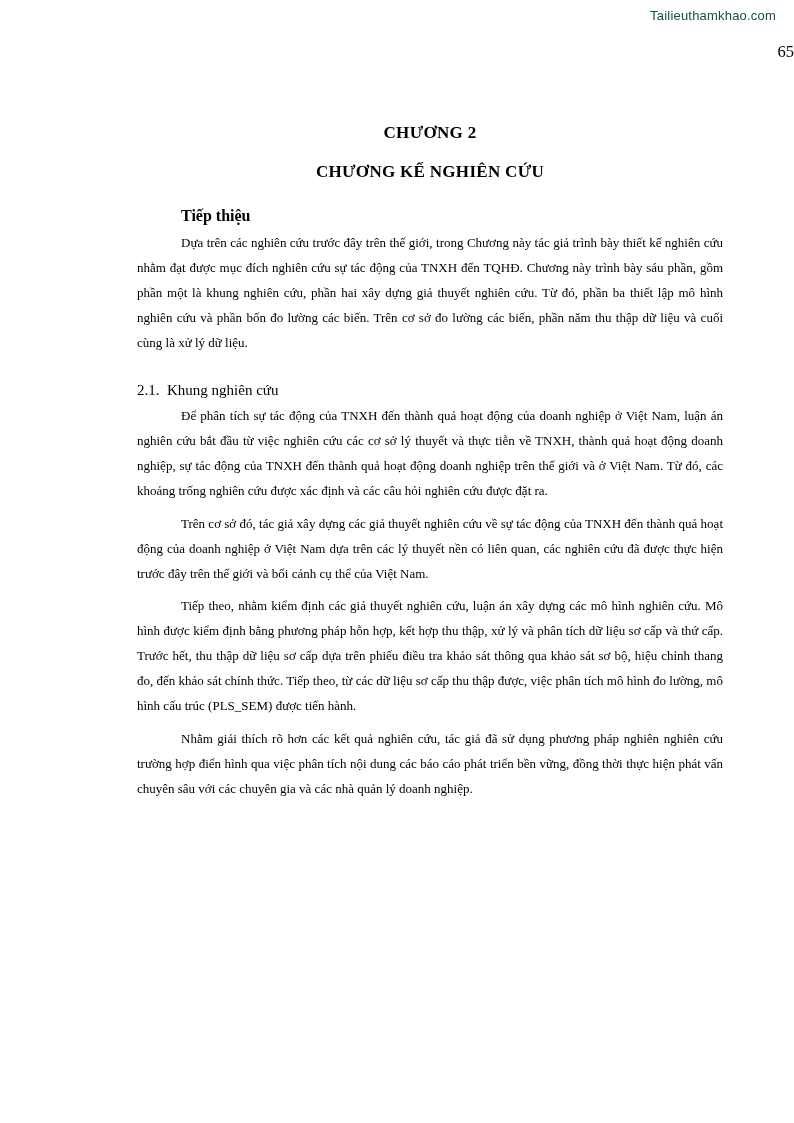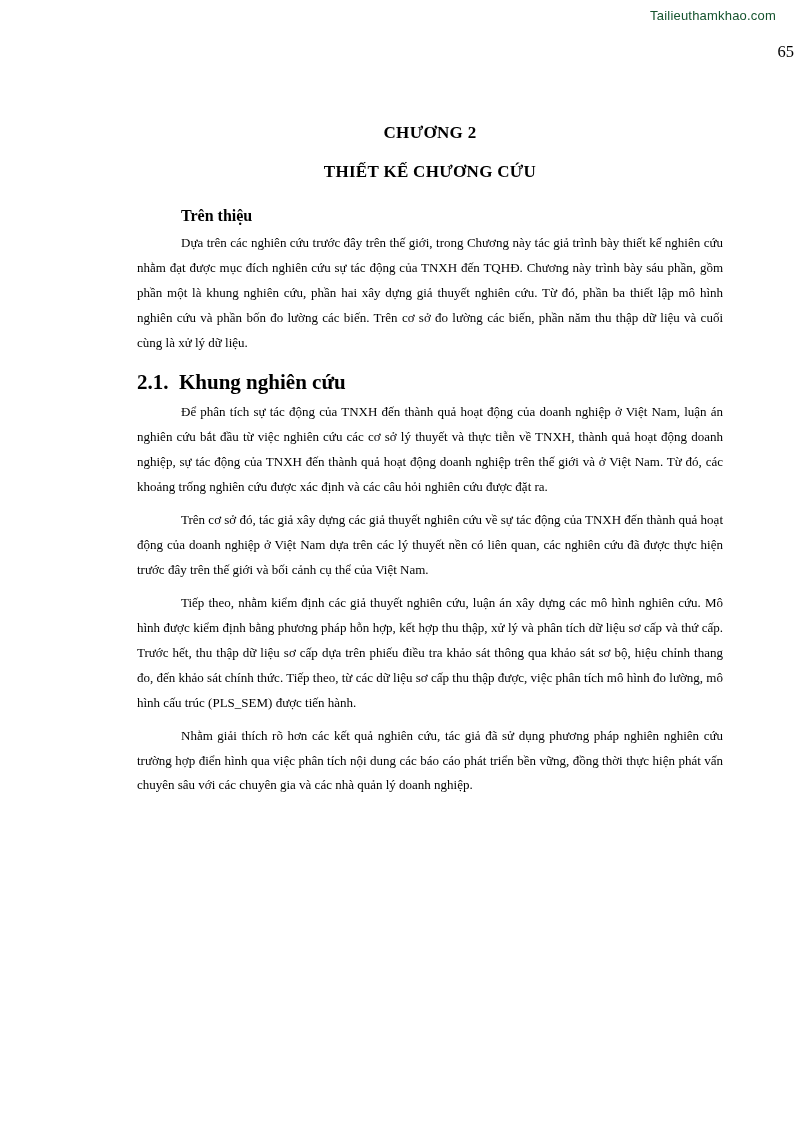--- a/index.html
+++ b/index.html
@@ -71,23 +71,23 @@
 
   .intro-heading {
     font-weight: bold;
     font-size: 16px;
     margin: 0 0 2px 0;
     padding-left: 44px;
     line-height: 1.55;
   }
 
   .section-heading {
-    font-weight: bold;
-    font-size: 21px;
-    margin: 10px 0 2px 0;
+    font-weight: normal;
+    font-size: 15px;
+    margin: 23px 0 2px 0;
     line-height: 1.55;
     white-space: pre;
   }
 
   p.body {
     margin: 0;
     font-size: 13px;
     line-height: 1.92;
     text-align: justify;
     text-indent: 44px;
@@ -105,23 +105,23 @@
 <div class="page">
 
   <div class="watermark">Tailieuthamkhao.com</div>
 
   <div class="folio">65</div>
 
   <div class="content">
 
     <div class="chapter-title">CHƯƠNG 2</div>
 
-    <div class="chapter-subtitle">THIẾT KẾ CHƯƠNG CỨU</div>
+    <div class="chapter-subtitle">CHƯƠNG KẾ NGHIÊN CỨU</div>
 
-    <div class="intro-heading">Trên thiệu</div>
+    <div class="intro-heading">Tiếp thiệu</div>
 
     <p class="body">Dựa trên các nghiên cứu trước đây trên thế giới, trong Chương này tác giả trình bày thiết kế nghiên cứu nhằm đạt được mục đích nghiên cứu sự tác động của TNXH đến TQHĐ. Chương này trình bày sáu phần, gồm phần một là khung nghiên cứu, phần hai xây dựng giả thuyết nghiên cứu. Từ đó, phần ba thiết lập mô hình nghiên cứu và phần bốn đo lường các biến. Trên cơ sở đo lường các biến, phần năm thu thập dữ liệu và cuối cùng là xử lý dữ liệu.</p>
 
     <div class="section-heading">2.1.  Khung nghiên cứu</div>
 
     <p class="body">Để phân tích sự tác động của TNXH đến thành quả hoạt động của doanh nghiệp ở Việt Nam, luận án nghiên cứu bắt đầu từ việc nghiên cứu các cơ sở lý thuyết và thực tiễn về TNXH, thành quả hoạt động doanh nghiệp, sự tác động của TNXH đến thành quả hoạt động doanh nghiệp trên thế giới và ở Việt Nam. Từ đó, các khoảng trống nghiên cứu được xác định và các câu hỏi nghiên cứu được đặt ra.</p>
 
     <p class="body">Trên cơ sở đó, tác giả xây dựng các giả thuyết nghiên cứu về sự tác động của TNXH đến thành quả hoạt động của doanh nghiệp ở Việt Nam dựa trên các lý thuyết nền có liên quan, các nghiên cứu đã được thực hiện trước đây trên thế giới và bối cảnh cụ thể của Việt Nam.</p>
 
     <p class="body">Tiếp theo, nhằm kiểm định các giả thuyết nghiên cứu, luận án xây dựng các mô hình nghiên cứu. Mô hình được kiểm định bằng phương pháp hỗn hợp, kết hợp thu thập, xử lý và phân tích dữ liệu sơ cấp và thứ cấp. Trước hết, thu thập dữ liệu sơ cấp dựa trên phiếu điều tra khảo sát thông qua khảo sát sơ bộ, hiệu chỉnh thang đo, đến khảo sát chính thức. Tiếp theo, từ các dữ liệu sơ cấp thu thập được, việc phân tích mô hình đo lường, mô hình cấu trúc (PLS_SEM) được tiến hành.</p>

